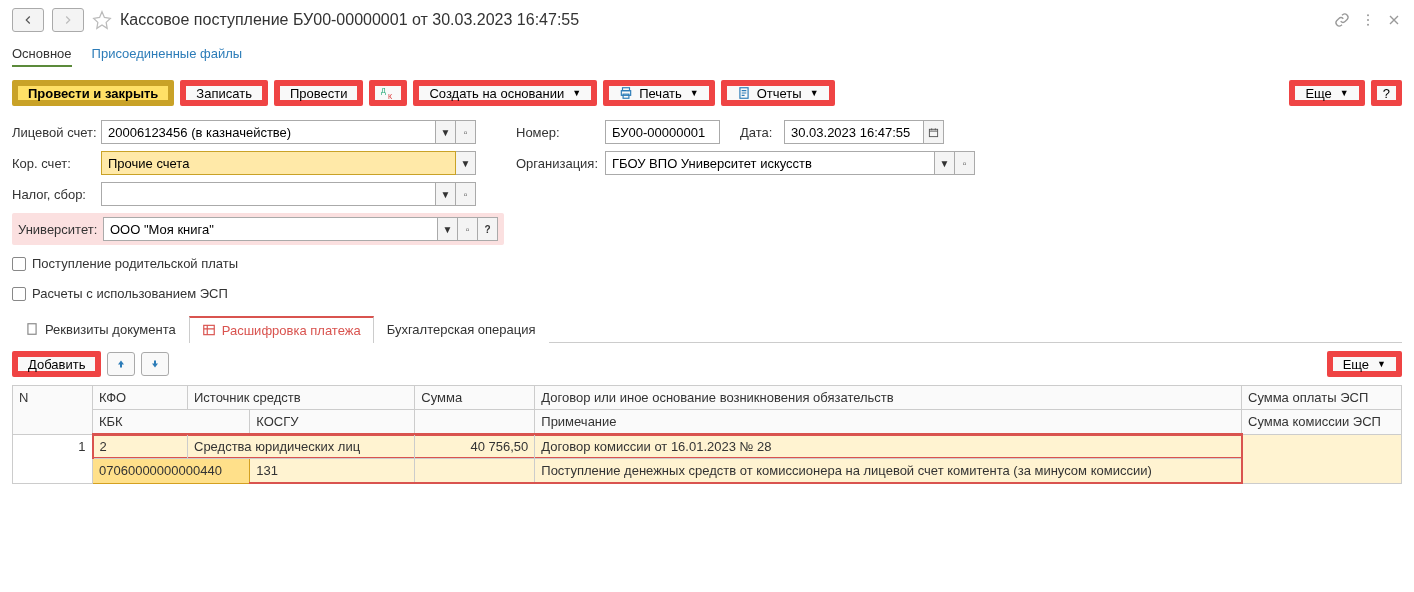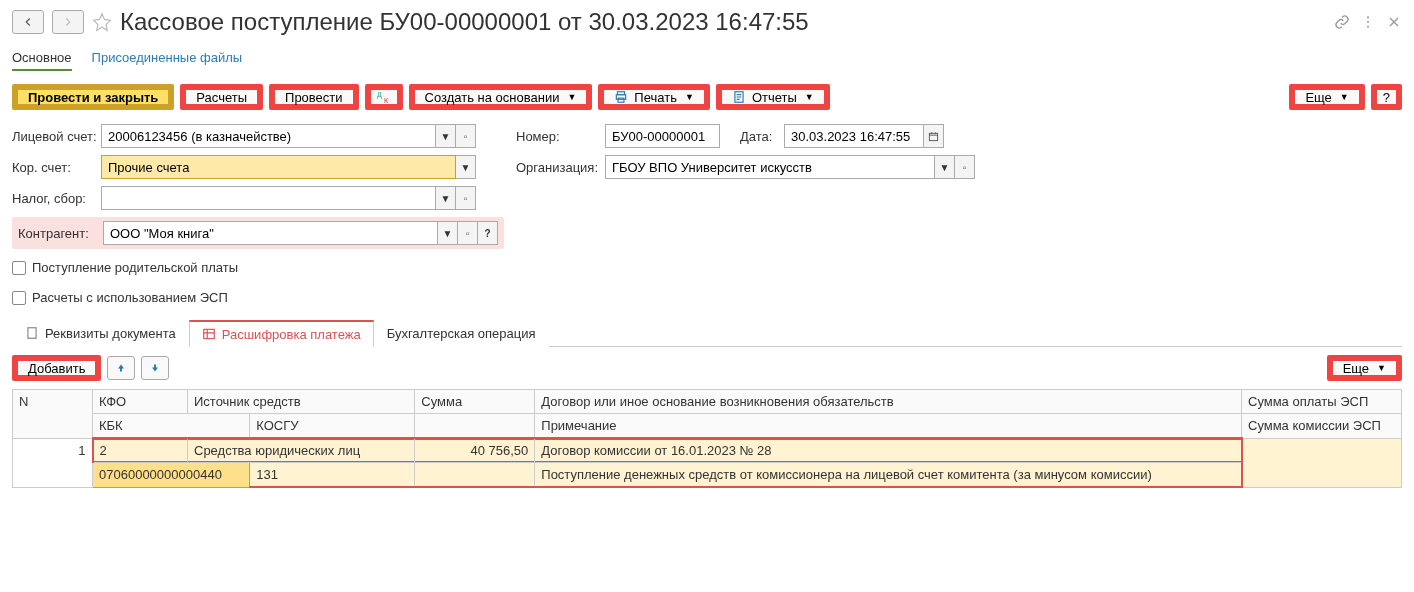--- a/index.html
+++ b/index.html
@@ -3,21 +3,21 @@
 <meta charset="utf-8">
 <style>
   * { box-sizing: border-box; margin: 0; padding: 0; }
   body { font-family: Arial, sans-serif; font-size: 13px; color: #333; background: #fff; width: 1414px; }
   .container { padding: 8px 12px; }
 
   .header-row { display: flex; align-items: center; gap: 8px; margin-bottom: 10px; }
   .nav-btn { width: 32px; height: 24px; border: 1px solid #aaa; background: #f4f4f4; border-radius: 3px; display: inline-flex; align-items: center; justify-content: center; cursor: pointer; }
   .nav-btn svg { width: 14px; height: 14px; }
   .star-icon { width: 20px; height: 20px; color: #bbb; }
-  .page-title { font-size: 24px; font-weight: normal; flex: 1; }
+  .page-title { font-size: 16px; font-weight: normal; flex: 1; }
   .header-right { display: flex; align-items: center; gap: 10px; color: #999; }
   .header-right svg { width: 16px; height: 16px; cursor: pointer; }
 
   .section-tabs { display: flex; gap: 20px; margin-bottom: 12px; border-bottom: 1px solid transparent; }
   .section-tab { padding: 4px 0; cursor: pointer; }
   .section-tab.active { border-bottom: 2px solid #5b8a3a; color: #333; }
   .section-tab.link { color: #2c7cb8; }
 
   .toolbar { display: flex; align-items: center; gap: 6px; margin-bottom: 14px; }
   .btn { height: 26px; padding: 0 10px; border: 6px solid #ef4444; background: #f9f9f9; border-radius: 2px; display: inline-flex; align-items: center; gap: 6px; cursor: pointer; font-size: 13px; }
@@ -97,21 +97,21 @@
   </div>
 </div>
 
 <div class="section-tabs">
   <div class="section-tab active">Основное</div>
   <div class="section-tab link">Присоединенные файлы</div>
 </div>
 
 <div class="toolbar">
   <button class="btn primary">Провести и закрыть</button>
-  <button class="btn">Расчеты</button>
+  <button class="btn">Записать</button>
   <button class="btn">Провести</button>
   <button class="btn icon-only">
     <svg width="14" height="14" viewBox="0 0 14 14">
           <text x="0" y="7" font-size="7" fill="#2a7">Д</text>
           <text x="7" y="13" font-size="7" fill="#d33">К</text>
         </svg>
   </button>
   <button class="btn">
         <span>Создать на основании</span>
         <span class="caret">▼</span>
@@ -193,21 +193,21 @@
       <div class="input-wrap">
         <input class="input" style="width: 335px;" value="">
         <div class="sel-btn">▼</div>
         <div class="sel-btn">▫</div>
       </div>
     </div>
   </div>
 
   <div class="form-row">
     <div class="pink-wrap">
-      <span class="form-label">Контрагент:</span>
+      <span class="form-label">Университет:</span>
       <div class="input-wrap">
         <input class="input" style="width: 335px;" value="ООО &quot;Моя книга&quot;">
         <div class="sel-btn">▼</div>
         <div class="sel-btn">▫</div>
         <div class="sel-btn q">?</div>
       </div>
     </div>
   </div>
 
   <div class="checkbox-row">

